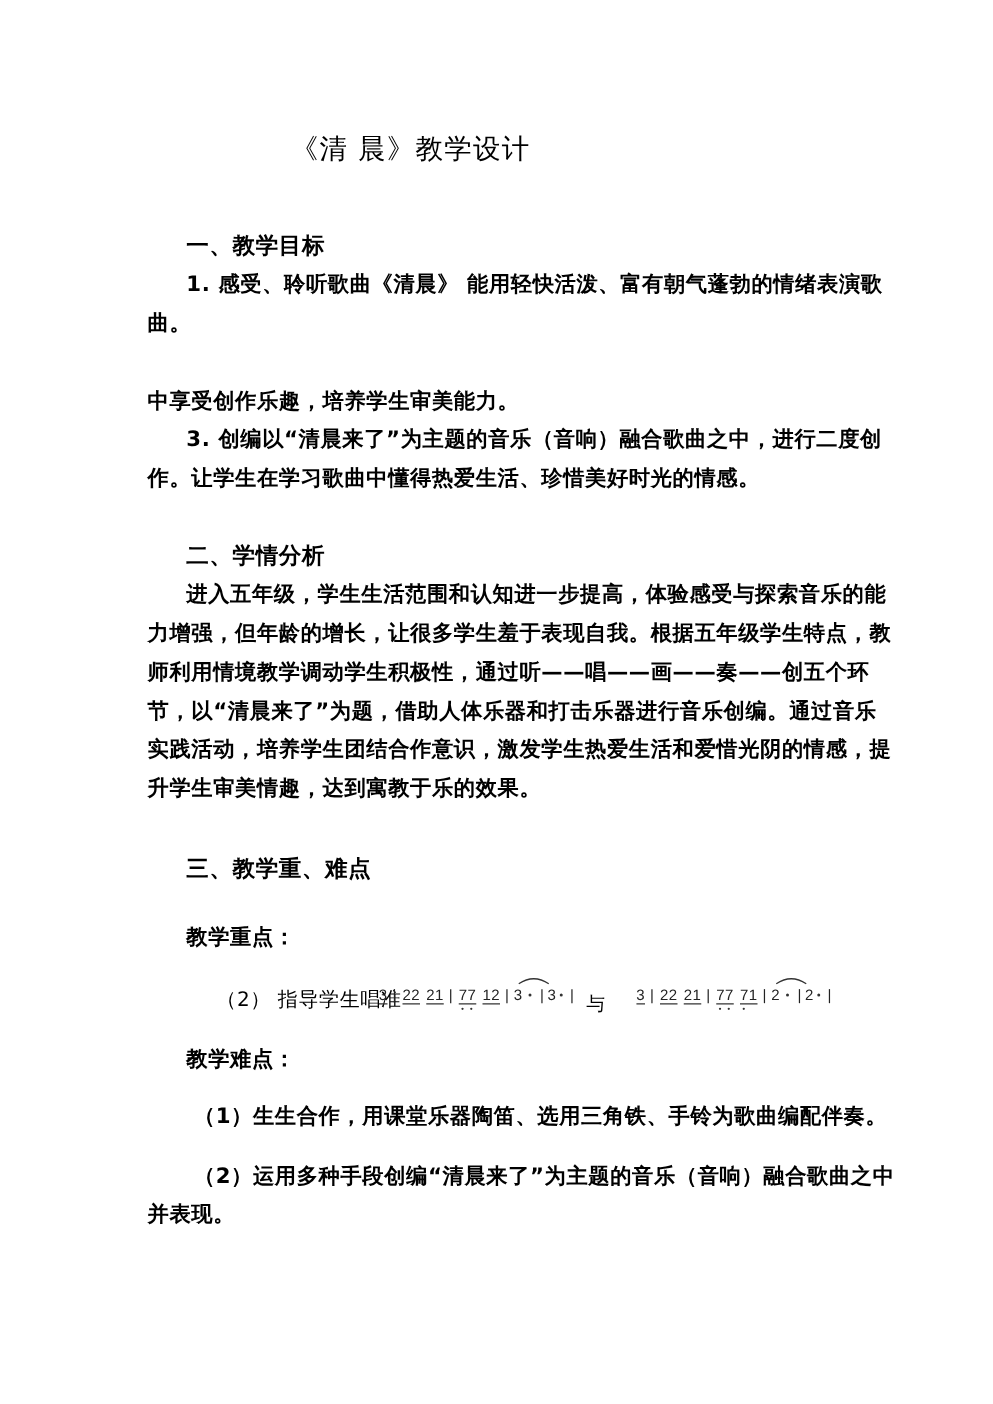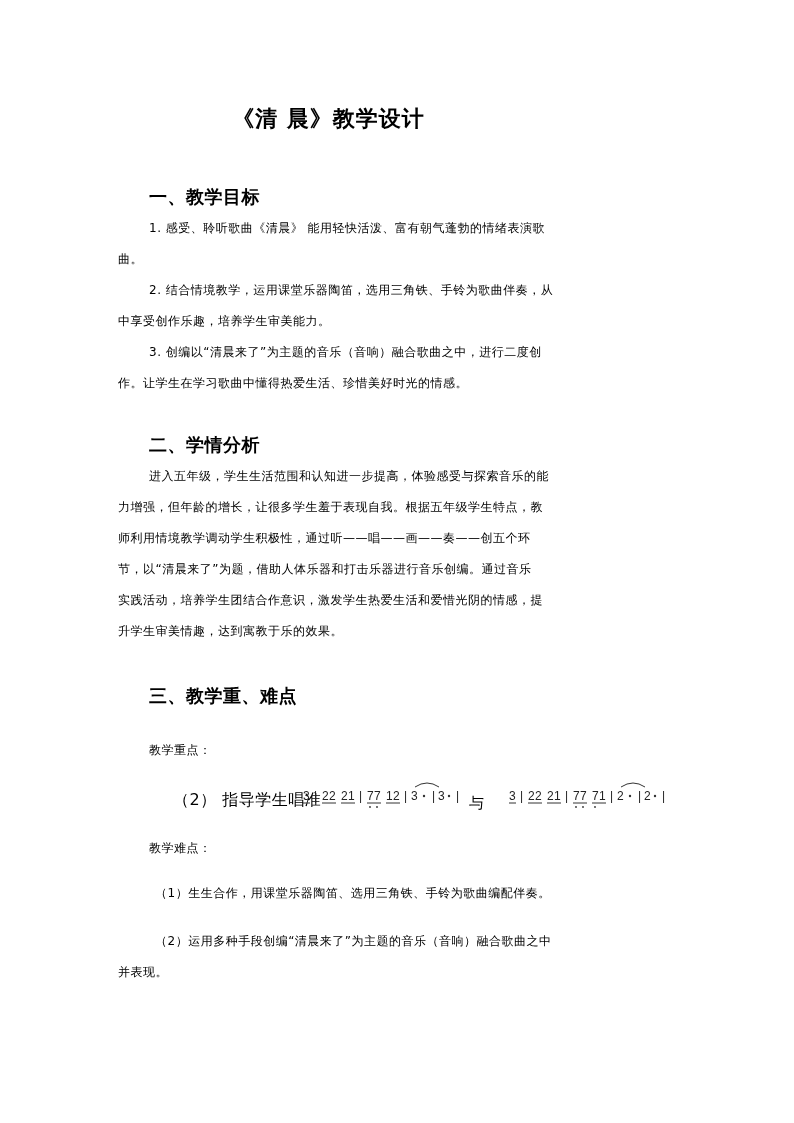--- a/index.html
+++ b/index.html
@@ -19,31 +19,32 @@
     position: absolute;
     left: 0; top: 0;
     width: 794px; height: 1123px;
   }
   .title {
     position: absolute;
     left: 0; width: 657px;
     top: 104px;
     text-align: center;
     font-size: 22px;
-    font-weight: bold;
+    font-weight: normal;
     letter-spacing: 1px;
   }
   .line {
     position: absolute;
     left: 118px;
     width: 570px;
-    font-size: 12px;
+    font-size: 17px;
     white-space: nowrap;
     line-height: 20px;
     letter-spacing: 0.5px;
+    font-weight: bold;
   }
   .heading {
     font-weight: bold;
     font-size: 18px;
   }
   .indent { left: 149px; }
   .notation-row {
     position: absolute;
     left: 160px;
     top: 780px;
@@ -76,21 +77,20 @@
 </head>
 <body>
 
 <div class="page">
 
   <div class="title">《清 晨》教学设计</div>
 
   <div class="line heading indent" style="top:187px;">一、教学目标</div>
   <div class="line indent" style="top:218px;">1.    感受、聆听歌曲《清晨》 能用轻快活泼、富有朝气蓬勃的情绪表演歌</div>
   <div class="line" style="top:249px;">曲。</div>
-  <div class="line indent" style="top:280px;">2.  结合情境教学，运用课堂乐器陶笛，选用三角铁、手铃为歌曲伴奏，从</div>
   <div class="line" style="top:311px;">中享受创作乐趣，培养学生审美能力。</div>
   <div class="line indent" style="top:342px;">3.  创编以“清晨来了”为主题的音乐（音响）融合歌曲之中，进行二度创</div>
   <div class="line" style="top:373px;">作。让学生在学习歌曲中懂得热爱生活、珍惜美好时光的情感。</div>
 
   <div class="line heading indent" style="top:435px;">二、学情分析</div>
   <div class="line indent" style="top:466px;">进入五年级，学生生活范围和认知进一步提高，体验感受与探索音乐的能</div>
   <div class="line" style="top:497px;">力增强，但年龄的增长，让很多学生羞于表现自我。根据五年级学生特点，教</div>
   <div class="line" style="top:528px;">师利用情境教学调动学生积极性，通过听——唱——画——奏——创五个环</div>
   <div class="line" style="top:559px;">节，以“清晨来了”为题，借助人体乐器和打击乐器进行音乐创编。通过音乐</div>
   <div class="line" style="top:590px;">实践活动，培养学生团结合作意识，激发学生热爱生活和爱惜光阴的情感，提</div>

